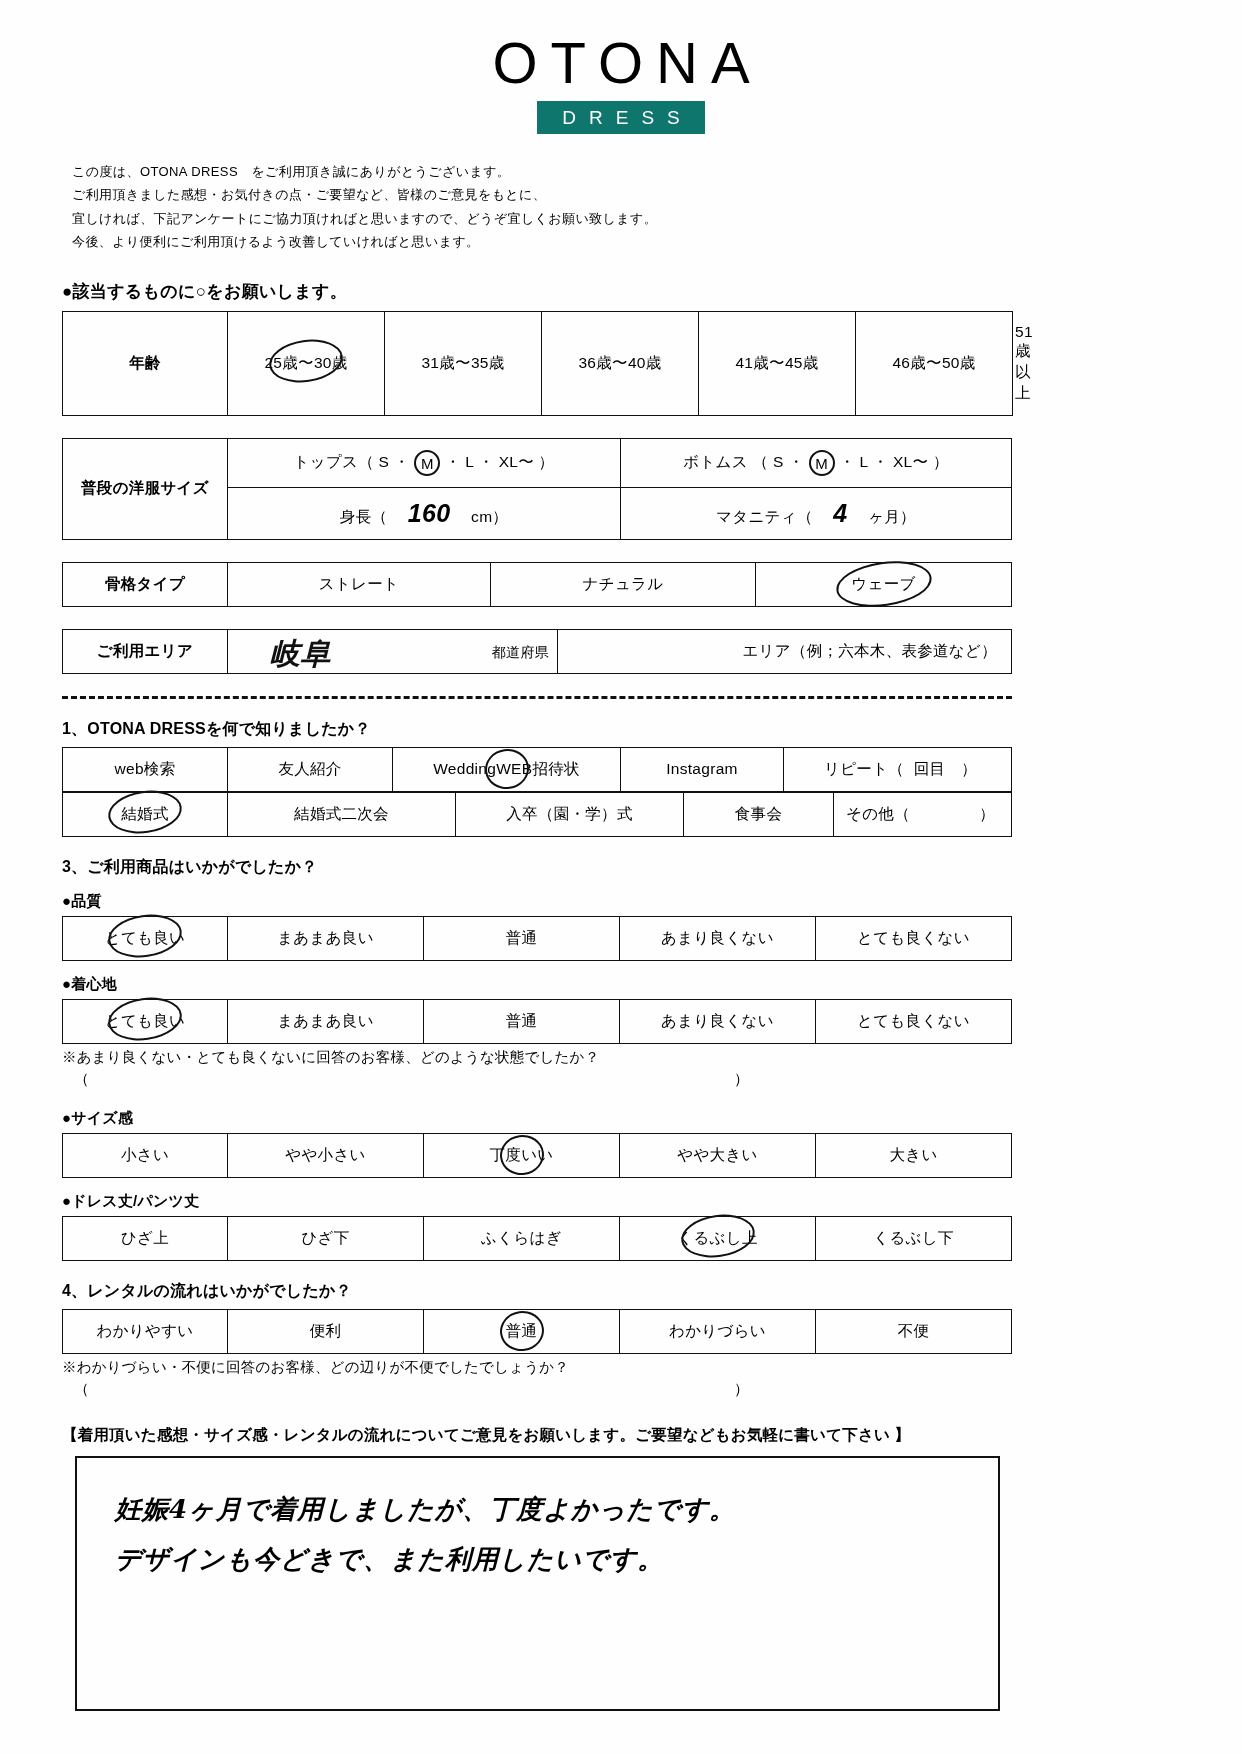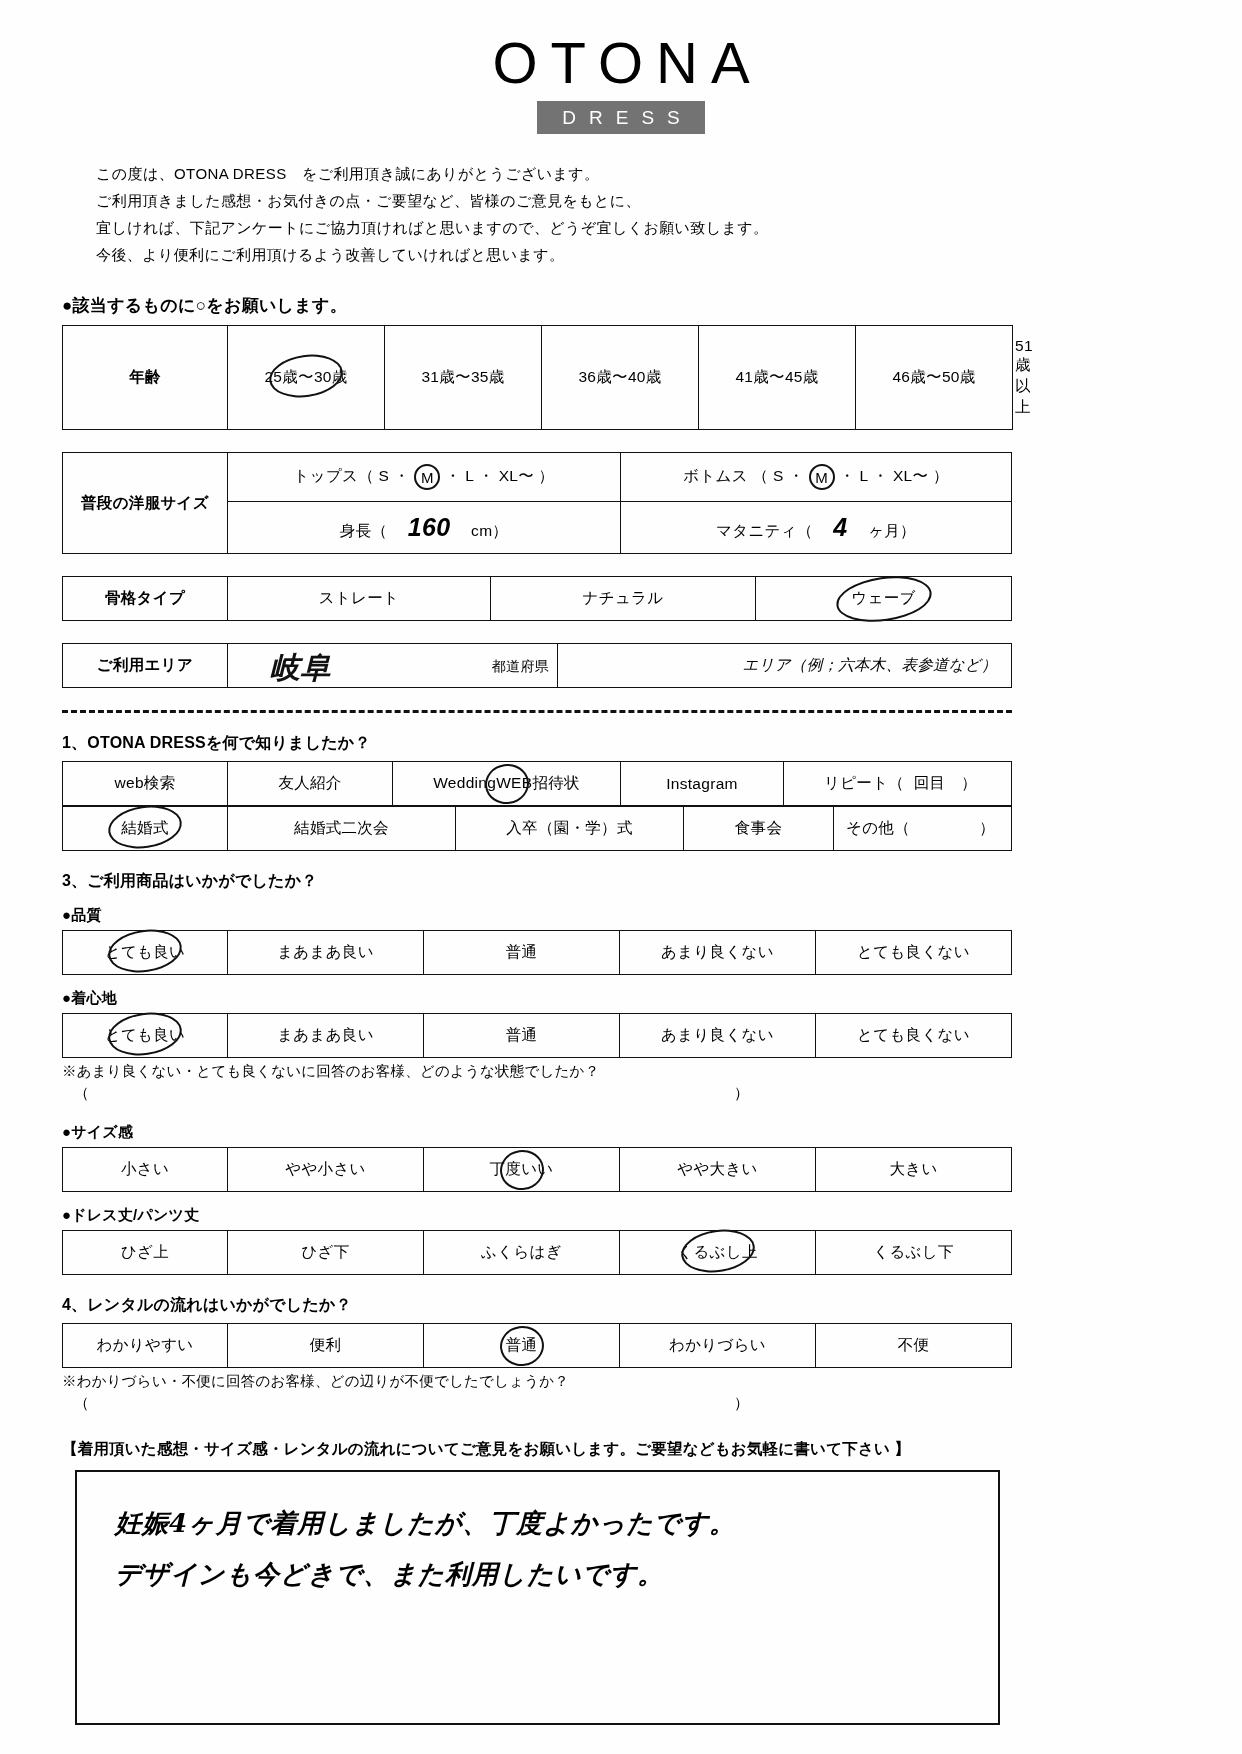--- a/index.html
+++ b/index.html
@@ -17,29 +17,29 @@
   
   .logo-wrap { text-align:center; padding-top:34px; }
   .logo-main {
     font-family:"Liberation Sans", sans-serif;
     font-size:58px; letter-spacing:13px;
     font-weight:400; line-height:1.0;
     padding-left:13px;
   }
   .logo-sub {
     display:inline-block;
-    background:#737373; color:#fff;
+    background:#0f766e; color:#fff;
     font-size:19px; letter-spacing:13px;
     padding:7px 12px 7px 25px;
     margin-top:9px;
     line-height:1.0;
   }
 
   
-  .intro { margin:26px 0 0 96px; font-size:15px; line-height:1.80; letter-spacing:0.4px; }
+  .intro { margin:26px 0 0 72px; font-size:13px; line-height:1.80; letter-spacing:0.4px; }
 
   .section-head { margin:26px 0 8px 62px; font-size:17px; font-weight:bold; letter-spacing:0.3px;}
   .q-head { margin:20px 0 7px 62px; font-size:16px; font-weight:bold; letter-spacing:0.2px;}
   .bullet-head { margin:14px 0 5px 62px; font-size:15px; font-weight:bold; letter-spacing:0.2px;}
   .note { margin:4px 0 0 62px; font-size:14.5px; letter-spacing:0.2px;}
   .note-paren { margin:3px 0 0 74px; font-size:15px; position:relative; width:1000px;}
   .note-paren .rp { position:absolute; left:660px; top:0; }
 
   
   table.form {
@@ -202,21 +202,21 @@
   <div style="height:22px"></div>
 
   <table class="form">
     <tbody>
         <tr>
       <td class="label tall" style="width:165px">ご利用エリア</td>
       <td class="tall" style="width:330px">
         <span class="hand" style="position:absolute;left:42px;top:4px;font-size:30px;">岐阜</span>
         <span style="position:absolute;right:8px;top:14px;font-size:14px;">都道府県</span>
       </td>
-      <td class="tall" style="text-align:right;padding-right:14px;font-style:italic;">
+      <td class="tall" style="text-align:right;padding-right:14px;">
         <span>エリア（例；六本木、表参道など）</span>
       </td>
     </tr>
   </tbody>
     </table>
 
   <div class="dashed-sep"></div>
 
   <div class="q-head">1、OTONA DRESSを何で知りましたか？</div>
   <table class="form">

